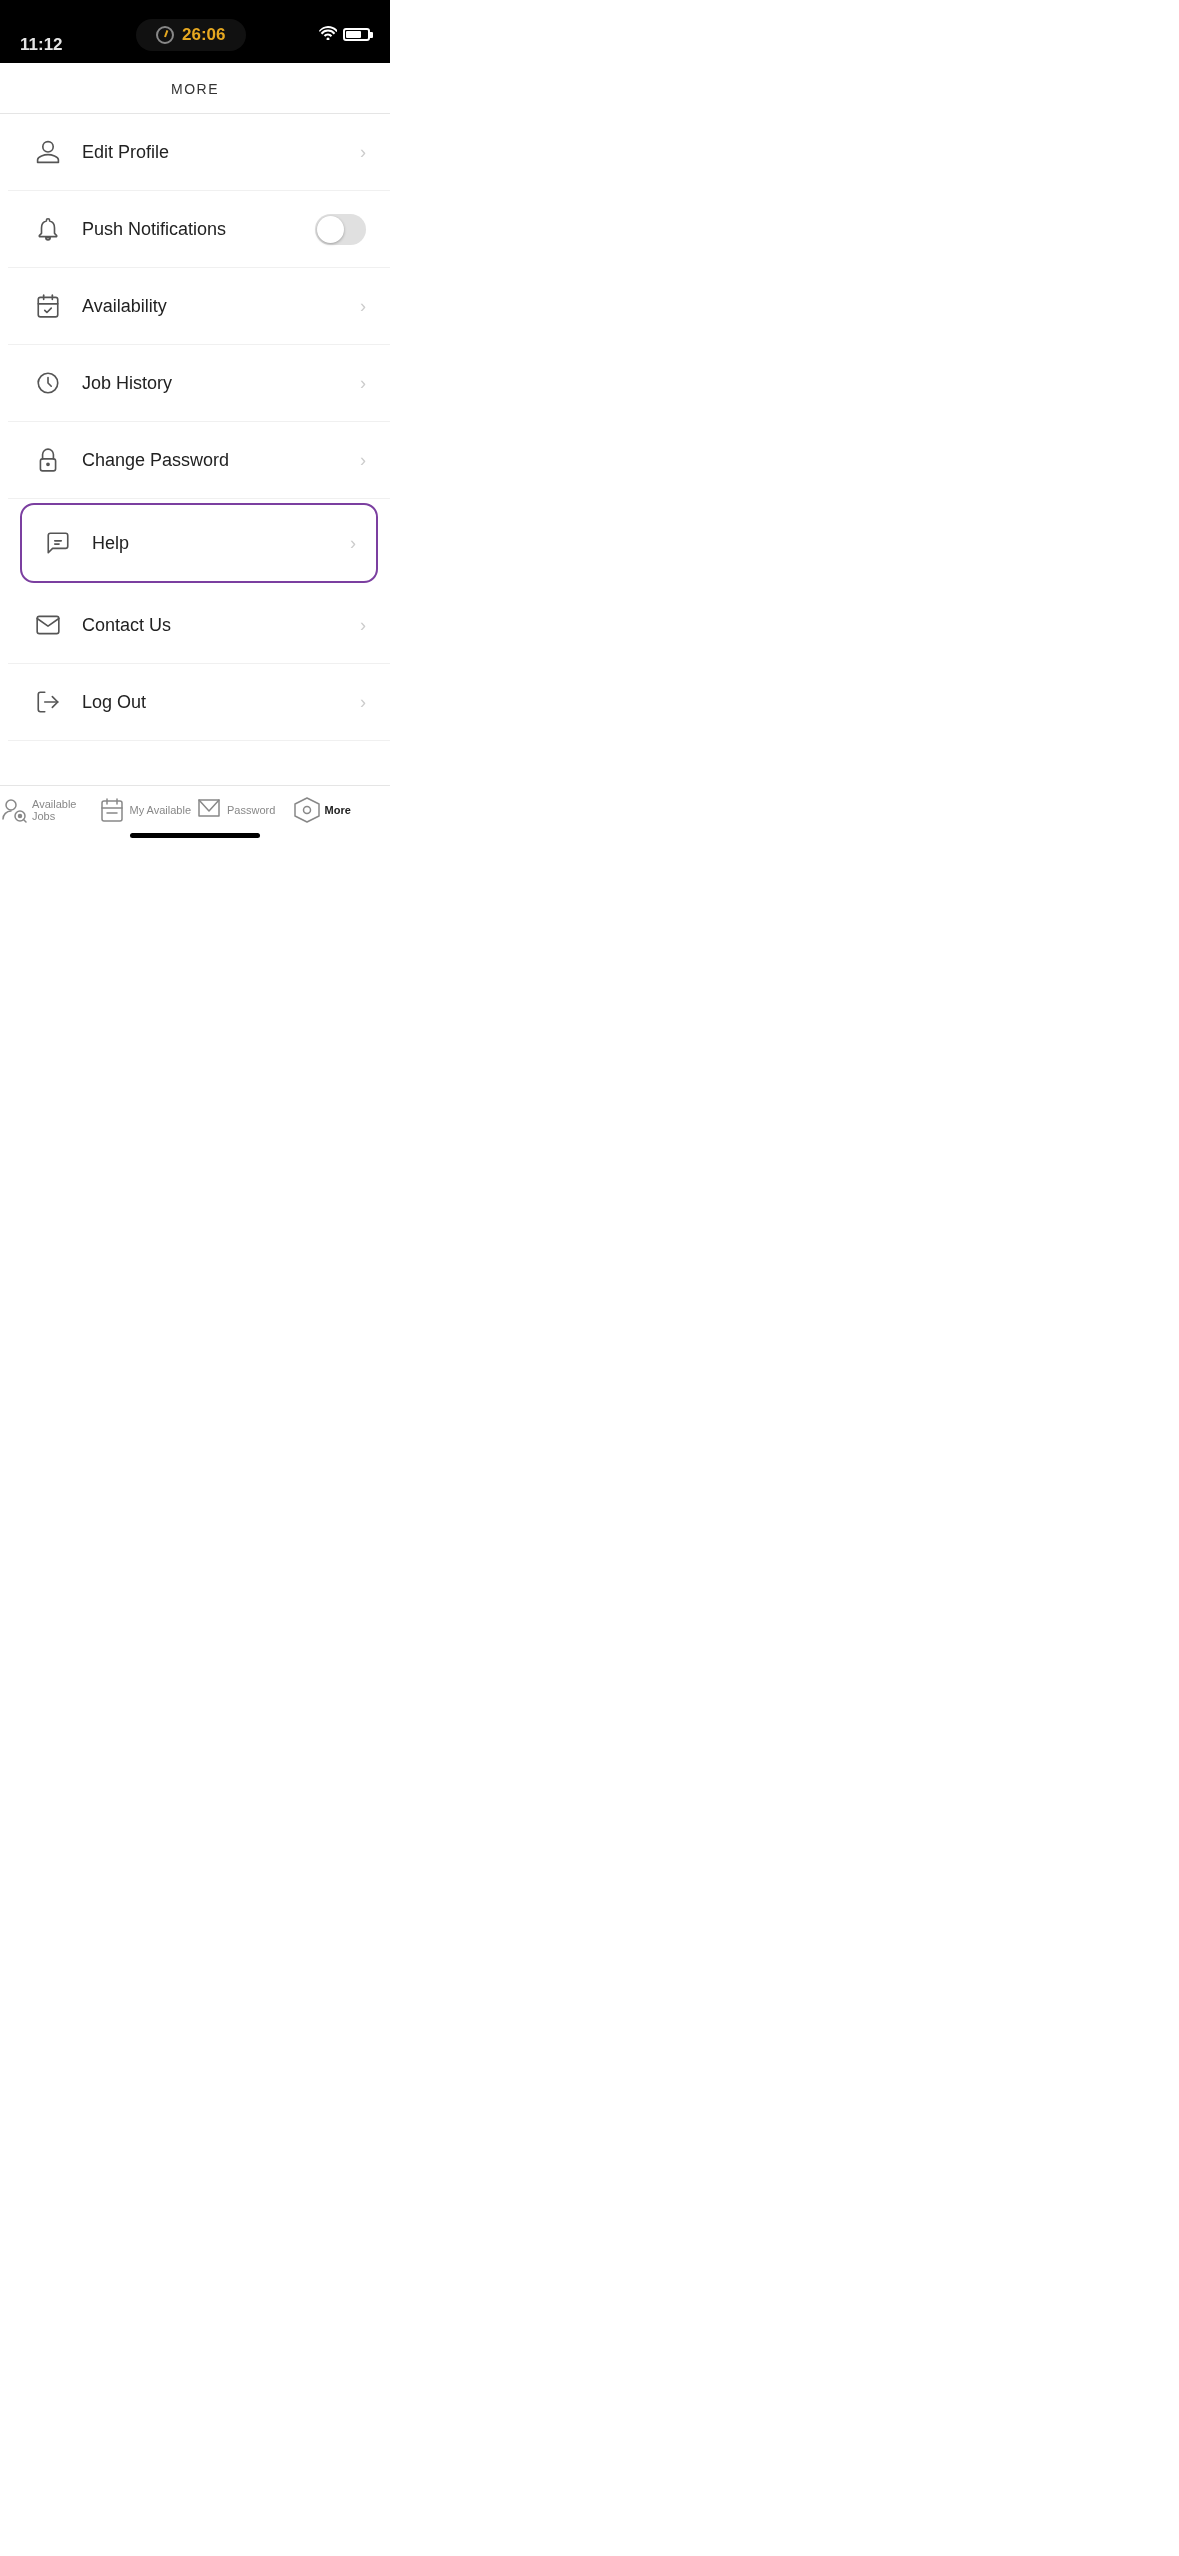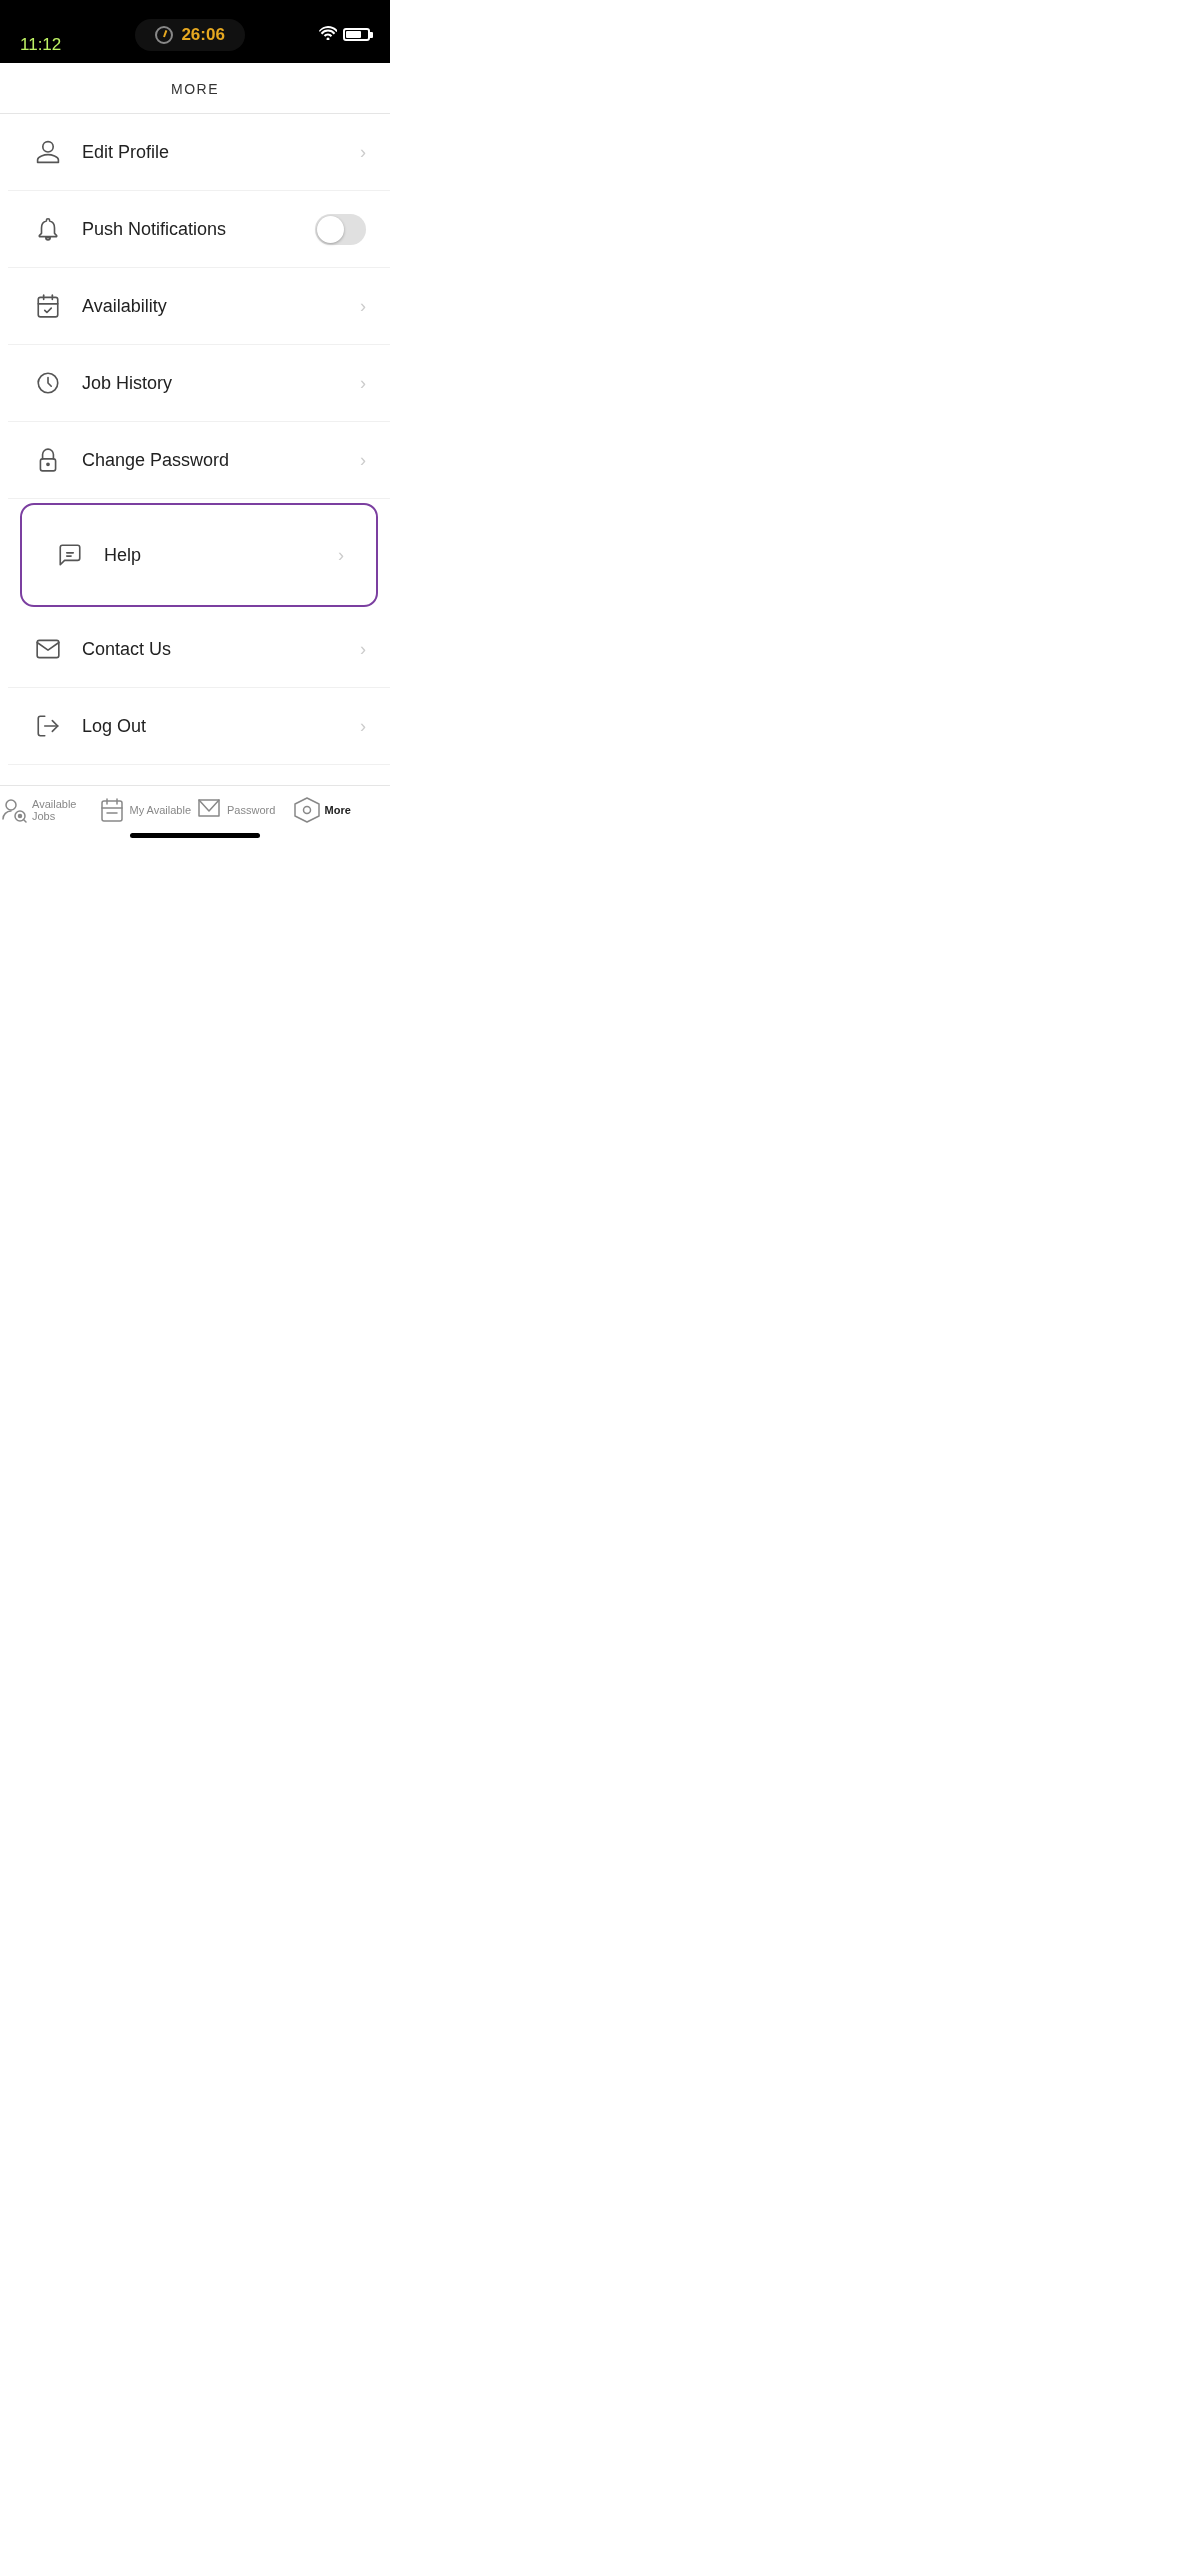--- a/index.html
+++ b/index.html
@@ -18,23 +18,23 @@
     .status-bar {
       display: flex;
       align-items: center;
       justify-content: space-between;
       padding: 14px 20px 8px;
       background: #000;
       border-radius: 0 0 0 0;
     }
 
     .status-time {
-      color: #bef264;
+      color: #e5e5e5;
       font-size: 17px;
-      font-weight: 400;
+      font-weight: 700;
       margin-top: 21px;
     }
 
     .status-center {
       background: #111;
       border-radius: 20px;
       padding: 6px 20px;
       display: flex;
       align-items: center;
       gap: 8px;
@@ -189,21 +189,21 @@
       left: 2px;
       box-shadow: 0 1px 3px rgba(0,0,0,0.3);
       transition: left 0.2s;
     }
 
     
     .menu-item-help-wrapper {
       border: 2.5px solid #7b3fa0;
       border-radius: 14px;
       margin: 4px 12px;
-      padding: 16px;
+      padding: 4px;
     }
 
     .menu-item-help-wrapper .menu-item {
       border-bottom: none;
       padding: 18px 16px;
     }
 
     
     .tab-bar {
       position: absolute;

